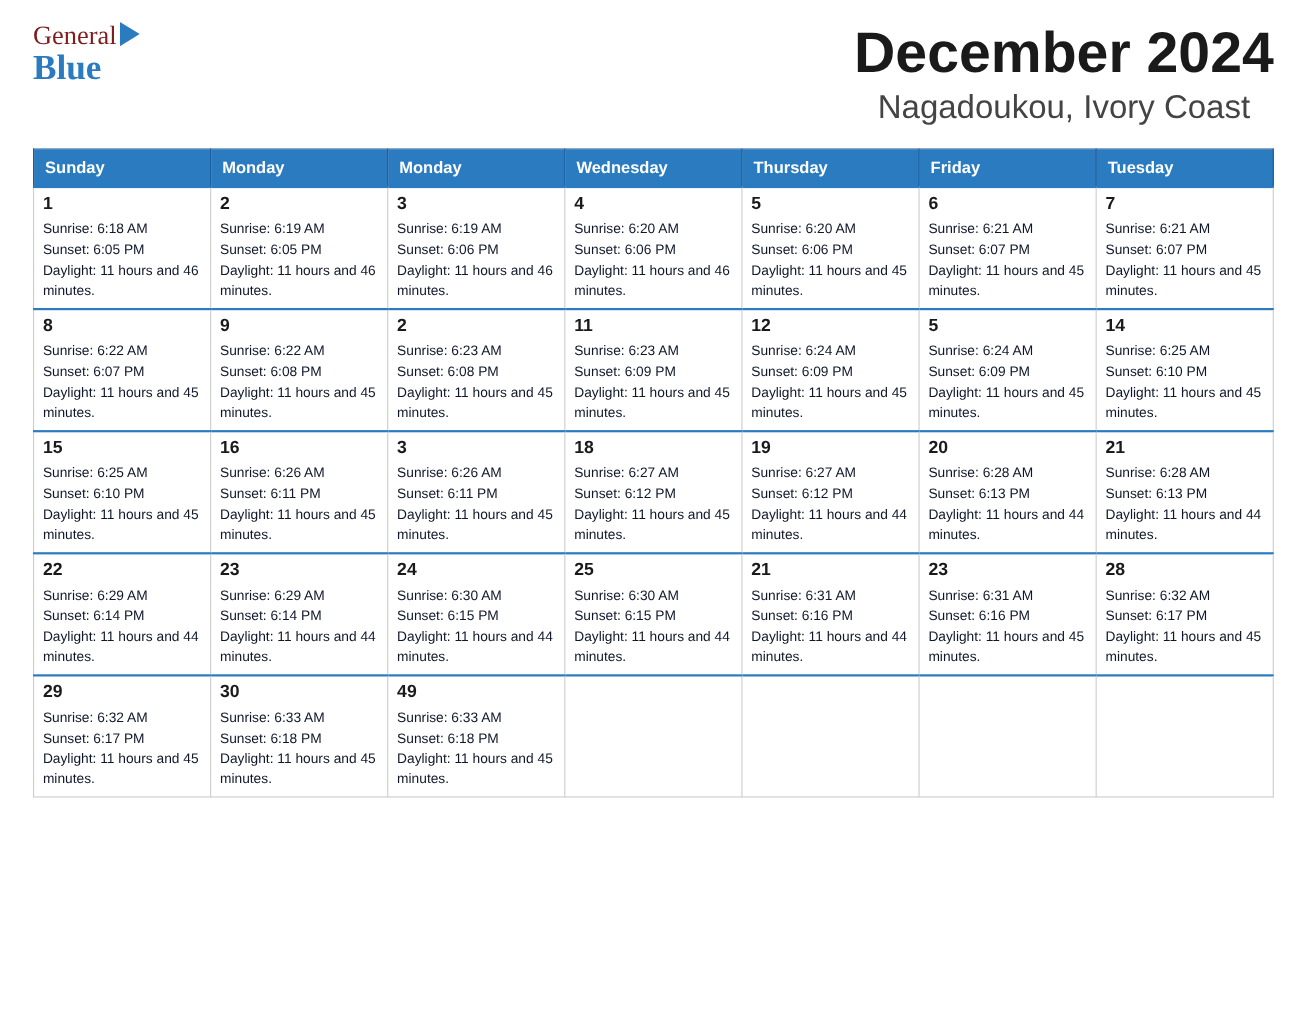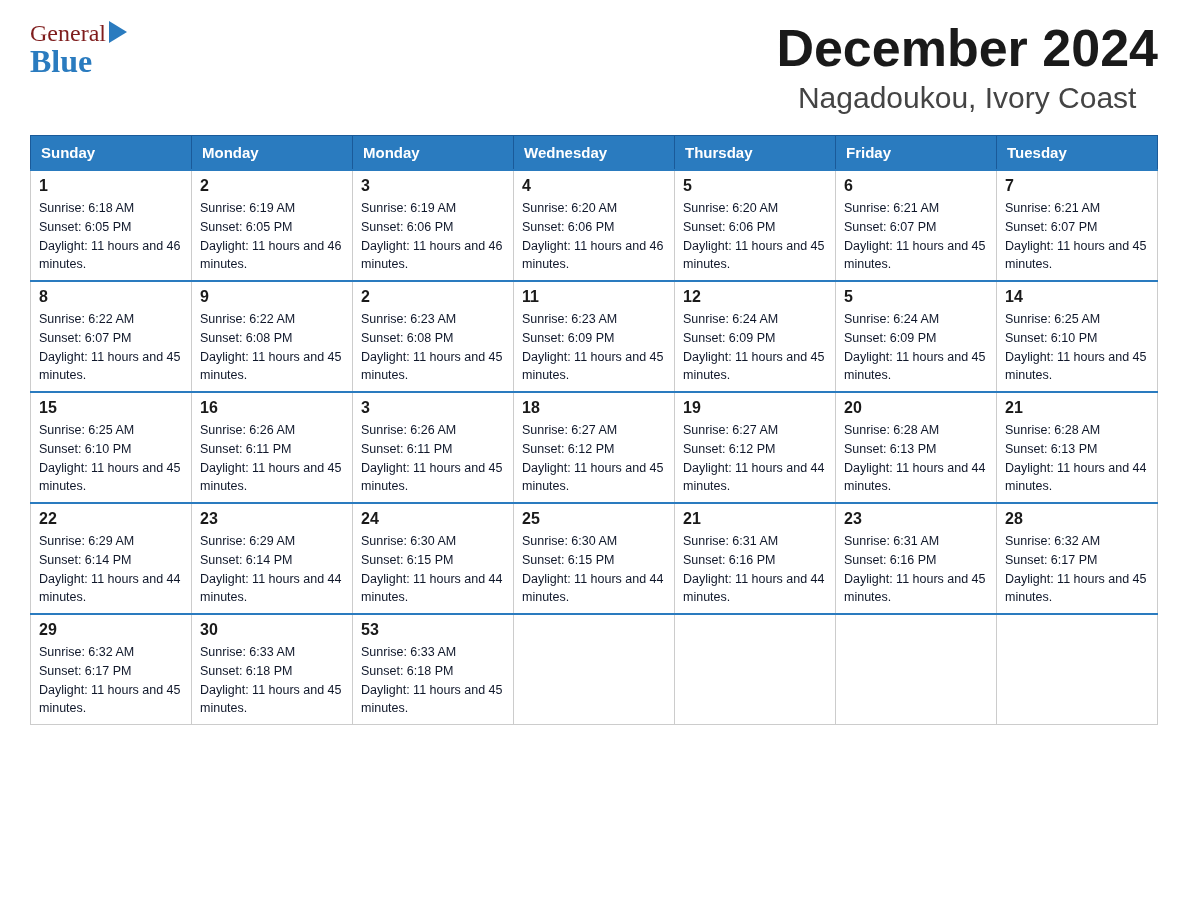--- a/index.html
+++ b/index.html
@@ -374,21 +374,21 @@
       </td>
         <td>
         <span class="day-number">30</span>
         <div class="day-info">
           Sunrise: 6:33 AM<br>
           Sunset: 6:18 PM<br>
           Daylight: 11 hours and 45 minutes.
         </div>
       </td>
         <td>
-        <span class="day-number">53</span>
+        <span class="day-number">49</span>
         <div class="day-info">
           Sunrise: 6:33 AM<br>
           Sunset: 6:18 PM<br>
           Daylight: 11 hours and 45 minutes.
         </div>
       </td>
         <td class="empty"></td>
         <td class="empty"></td>
         <td class="empty"></td>
         <td class="empty"></td>

